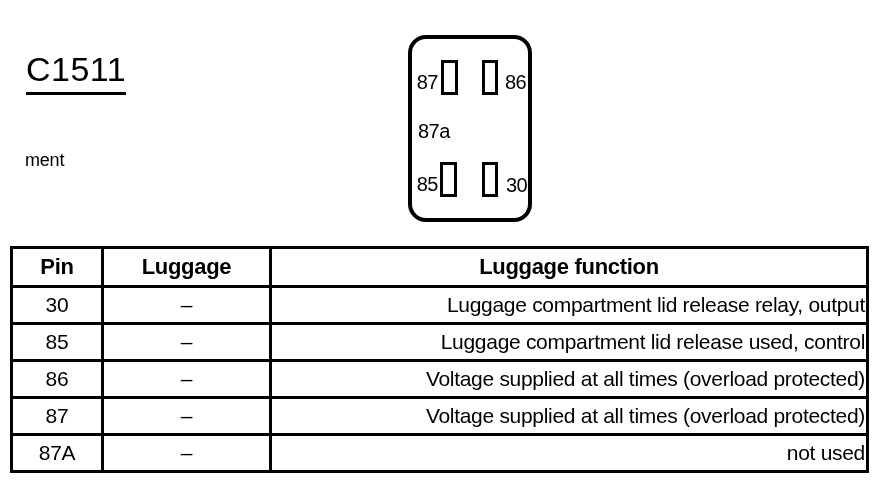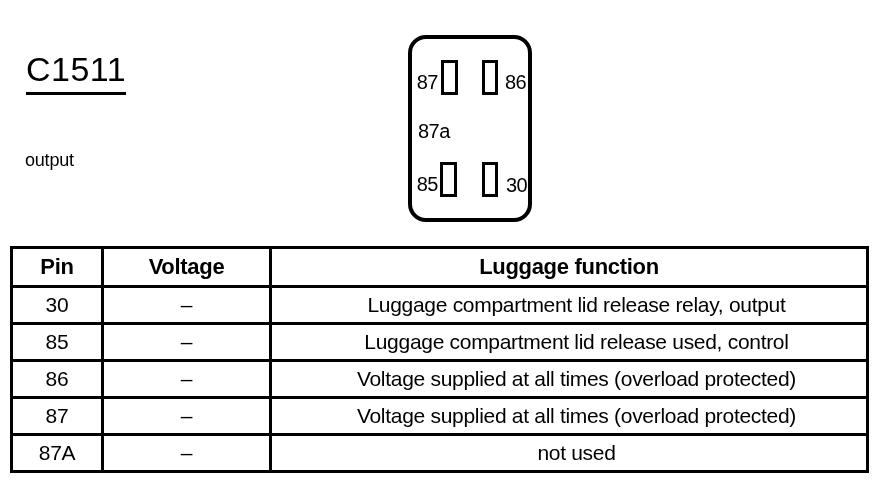--- a/index.html
+++ b/index.html
@@ -101,29 +101,29 @@
   }
   table.pinout td {
     font-size: 21px;
     height: 32px;
     letter-spacing: -0.3px;
   }
   col.c-pin      { width: 91px; }
   col.c-circuit  { width: 168px; }
   col.c-function { width: 597px; }
   td.cell-pin, td.cell-circuit { text-align: center; }
-  td.cell-function { text-align: center; padding-left: 16px; }
+  td.cell-function { text-align: right; padding-left: 16px; }
 </style>
 </head>
 <body>
 
 <div class="title">C1511</div>
 
 <div class="desc">
-  <div>output</div>
+  <div>ment</div>
 </div>
 
 <div class="connector">
   <span class="pin-label lbl-87">87</span>
   <div class="pin-slot slot-87"></div>
 
   <div class="pin-slot slot-86"></div>
   <span class="pin-label lbl-86">86</span>
 
   <span class="pin-label lbl-87a">87a</span>
@@ -137,21 +137,21 @@
 
 <table class="pinout">
   <colgroup>
     <col class="c-pin">
     <col class="c-circuit">
     <col class="c-function">
   </colgroup>
   <thead>
     <tr>
       <th>Pin</th>
-      <th>Voltage</th>
+      <th>Luggage</th>
       <th>Luggage function</th>
     </tr>
   </thead>
   <tbody>
     <tr>
       <td class="cell-pin">30</td>
       <td class="cell-circuit">–</td>
       <td class="cell-function">Luggage compartment lid release relay, output</td>
     </tr>
     <tr>

